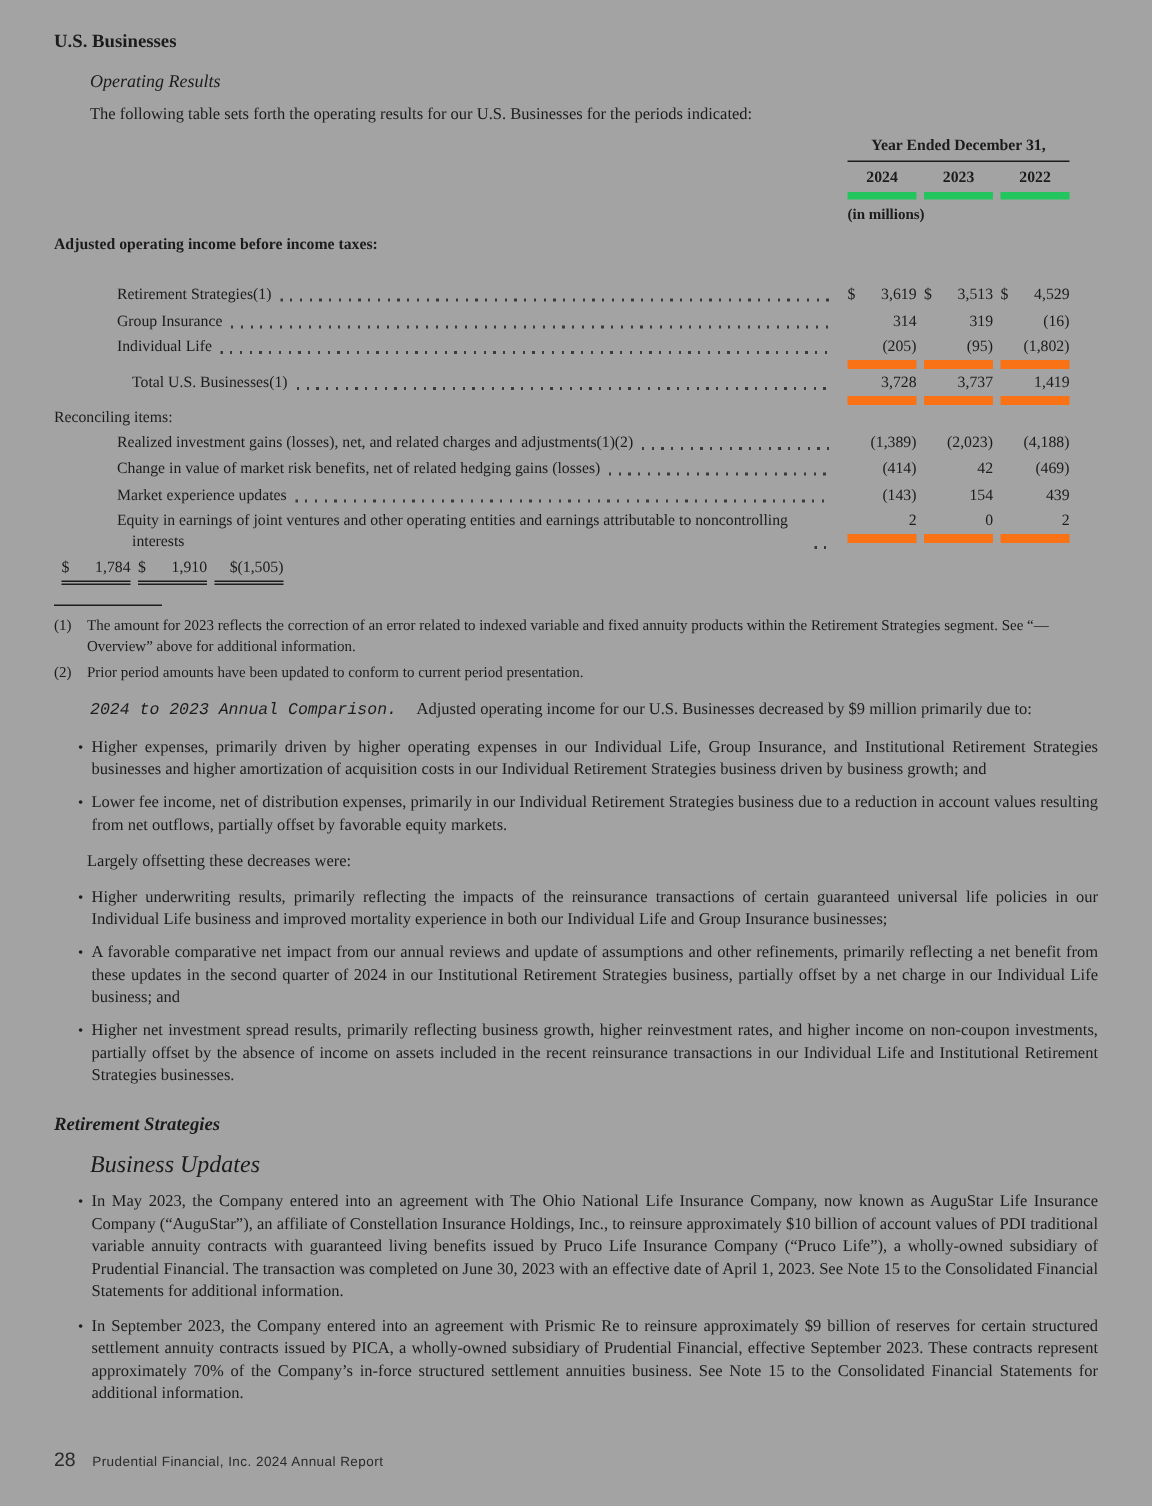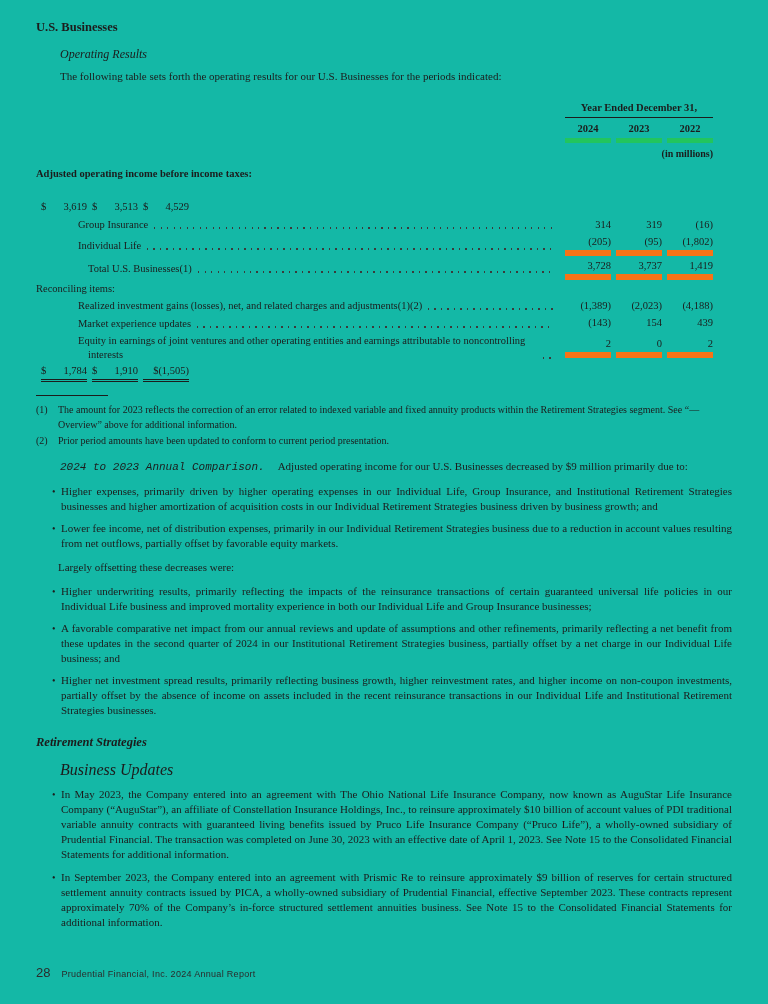--- a/index.html
+++ b/index.html
@@ -1,46 +1,46 @@
 <!DOCTYPE html>
 <html><head>
 <meta charset="utf-8">
 <style>
   * { margin: 0; padding: 0; box-sizing: border-box; }
   html, body { background: #ffffff; }
   .page {
     position: relative;
     width: 768px; height: 1004px;
     margin: 0 auto;
-    background: #14b8a6;
+    background: #a3a3a3;
     color: #1c1c1c;
     font-family: "Liberation Serif", serif;
     font-size: 11px;
     line-height: 15px;
     padding: 20px 36px 0 36px;
     overflow: hidden;
   }
   .h1 { font-weight: bold; font-size: 12.5px; }
   .h2-italic { font-style: italic; font-size: 12px; padding-left: 24px; margin-top: 12px; }
   .intro { padding-left: 24px; margin-top: 7px; }
 
   
-  .fintable { margin-top: 16px; padding-right: 19px; }
+  .fintable { margin-top: 6px; padding-right: 19px; }
   .fin-head { display: flex; }
   .fh-spacer { flex: 1; }
   .fh-cols { width: 148px; font-size: 10.5px; }
   .fh-span { font-weight: bold; text-align: center; white-space: nowrap;
              border-bottom: 1px solid #1c1c1c; padding-bottom: 2px; }
   .fh-years { display: flex; gap: 5px; margin-top: 3px; }
   .fh-years span { width: 46px; text-align: center; font-weight: bold;
                    border-bottom: 5px solid #22c55e; padding-bottom: 2px; }
-  .fh-units { text-align: right; font-weight: bold; font-size: 10px; margin-top: 3px; }
+  .fh-units { text-align: left; font-weight: bold; font-size: 10px; margin-top: 3px; }
 
   .fin-rows { margin-top: 6px; font-size: 10.5px; line-height: 14px; }
-  .fin-row { display: flex; align-items: center; margin-bottom: 2.5px; min-height: 14px; }
+  .fin-row { display: flex; align-items: flex-start; margin-bottom: 2.5px; min-height: 14px; }
   .fin-label { flex: 1; display: flex; align-items: flex-end; min-width: 0; }
   .fin-label.b { font-weight: bold; }
   .fin-label.ind1 { padding-left: 19px; }
   .fin-label.ind2 { padding-left: 42px; }
   .fin-label.ind3 { padding-left: 52px; }
   .fin-label.hang .lab-text { padding-left: 10px; text-indent: -10px; }
   .leader { flex: 1; min-width: 10px; height: 1.6px; margin: 0 7px 3px 6px;
             background-image: repeating-linear-gradient(to right,
               #3a3a3a 0, #3a3a3a 1.4px, transparent 1.4px, transparent 6.5px); }
   .fin-val { width: 46px; margin-left: 5px; text-align: right; padding-bottom: 1px;
@@ -105,20 +105,24 @@
           <div class="fin-val"></div>
           <div class="fin-val"></div>
           <div class="fin-val"></div>
         </div>
         <div class="fin-row">
           <div class="fin-val"></div>
           <div class="fin-val"></div>
           <div class="fin-val"></div>
         </div>
         <div class="fin-row">
+          <div class="fin-label ind2">
+            <span class="lab-text">Retirement Strategies(1)</span>
+            <i class="leader"></i>
+          </div>
           <div class="fin-val cur">
             <span>$</span>
             <span>3,619</span>
           </div>
           <div class="fin-val cur">
             <span>$</span>
             <span>3,513</span>
           </div>
           <div class="fin-val cur">
             <span>$</span>
@@ -161,20 +165,29 @@
           <div class="fin-val"></div>
         </div>
         <div class="fin-row">
           <div class="fin-label ind2">
             <span class="lab-text">Realized investment gains (losses), net, and related charges and adjustments(1)(2)</span>
             <i class="leader"></i>
           </div>
           <div class="fin-val">(1,389)</div>
           <div class="fin-val">(2,023)</div>
           <div class="fin-val">(4,188)</div>
+        </div>
+        <div class="fin-row">
+          <div class="fin-label ind2">
+            <span class="lab-text">Change in value of market risk benefits, net of related hedging gains (losses)</span>
+            <i class="leader"></i>
+          </div>
+          <div class="fin-val">(414)</div>
+          <div class="fin-val">42</div>
+          <div class="fin-val">(469)</div>
         </div>
         <div class="fin-row">
           <div class="fin-label ind2">
             <span class="lab-text">Market experience updates</span>
             <i class="leader"></i>
           </div>
           <div class="fin-val">(143)</div>
           <div class="fin-val">154</div>
           <div class="fin-val">439</div>
         </div>

